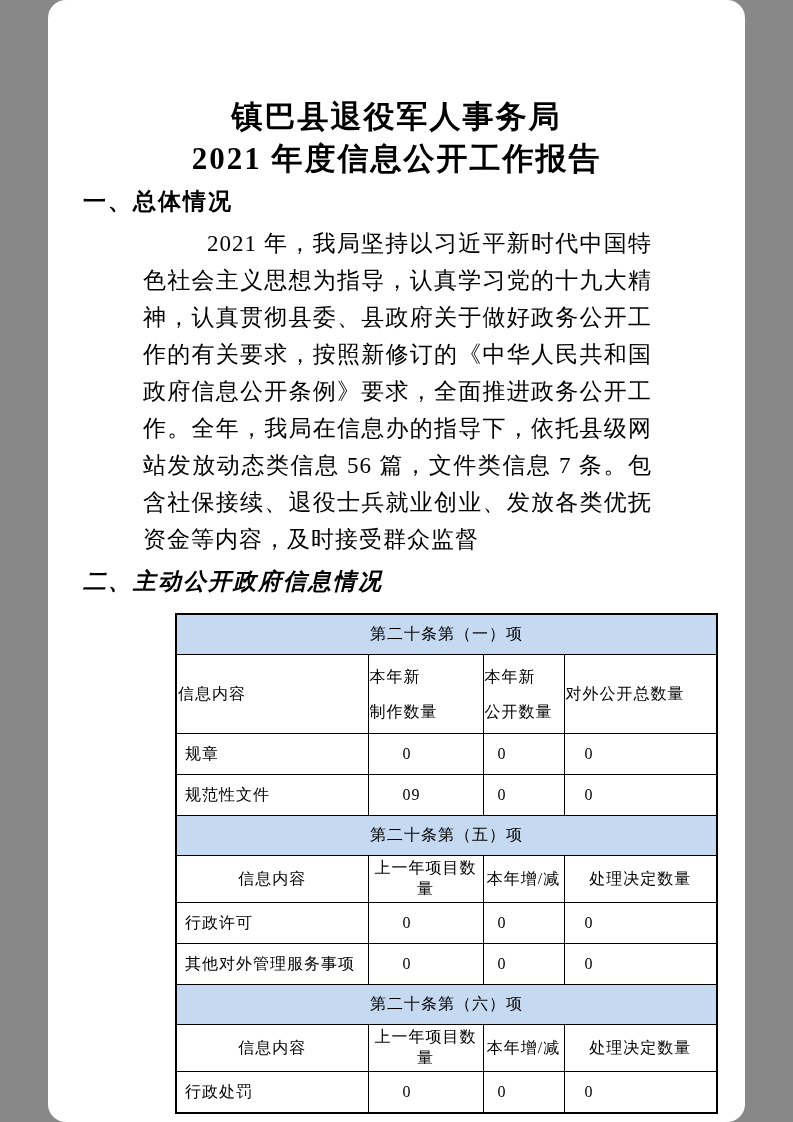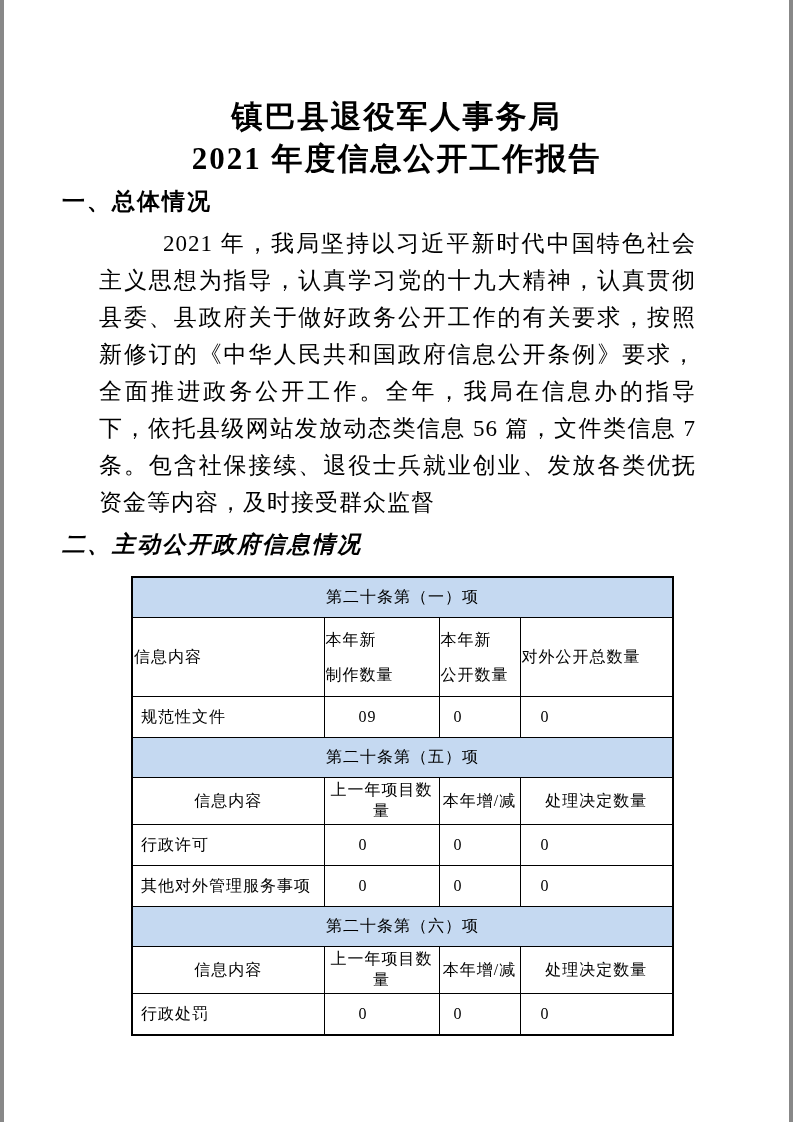--- a/index.html
+++ b/index.html
@@ -1,26 +1,27 @@
 <!DOCTYPE html>
 <html><head>
 <meta charset="utf-8">
 <style>
   html,body { margin:0; padding:0; background:#888; }
   .page {
-    width:785px; height:1122px; margin:0 auto; background:#ffffff;
+    width:697px; height:1122px; margin:0 auto; background:#ffffff;
     overflow:hidden; position:relative; color:#000;
     font-family:"Liberation Serif","DejaVu Serif",serif;
+    border-radius:18px;
   }
   .doc-title {
     padding-top:96px; text-align:center; font-weight:bold;
     font-size:31px; line-height:42px; letter-spacing:2px;
   }
   .heading {
-    margin:6px 0 0 0; padding-left:58px; font-weight:bold;
+    margin:6px 0 0 0; padding-left:35px; font-weight:bold;
     font-family:"DejaVu Sans","Liberation Sans",sans-serif;
     font-size:23px; line-height:31px; letter-spacing:2px;
   }
   .body-text {
     margin:8px 93px 0 95px; font-size:23px; line-height:37px;
     letter-spacing:1px; text-align:justify; text-indent:64px;
   }
   .heading.second { margin-top:8px;font-style:italic; }
   table.report {
     margin:16px 0 0 127px; width:541px; table-layout:fixed;
@@ -68,20 +69,26 @@
     </tr>
     <tr class="hdr1">
       <td>信息内容</td>
       <td class="two-line">本年新
 制作数量</td>
       <td class="two-line">本年新
 公开数量</td>
       <td>对外公开总数量</td>
     </tr>
     <tr class="data">
+      <td class="lbl">规章</td>
+      <td class="n2">0</td>
+      <td class="n3">0</td>
+      <td class="n4">0</td>
+    </tr>
+    <tr class="data">
       <td class="lbl">规范性文件</td>
       <td class="n2">09</td>
       <td class="n3">0</td>
       <td class="n4">0</td>
     </tr>
 
     <tr>
       <td class="banner" colspan="4">第二十条第（五）项</td>
     </tr>
     <tr class="hdr">

